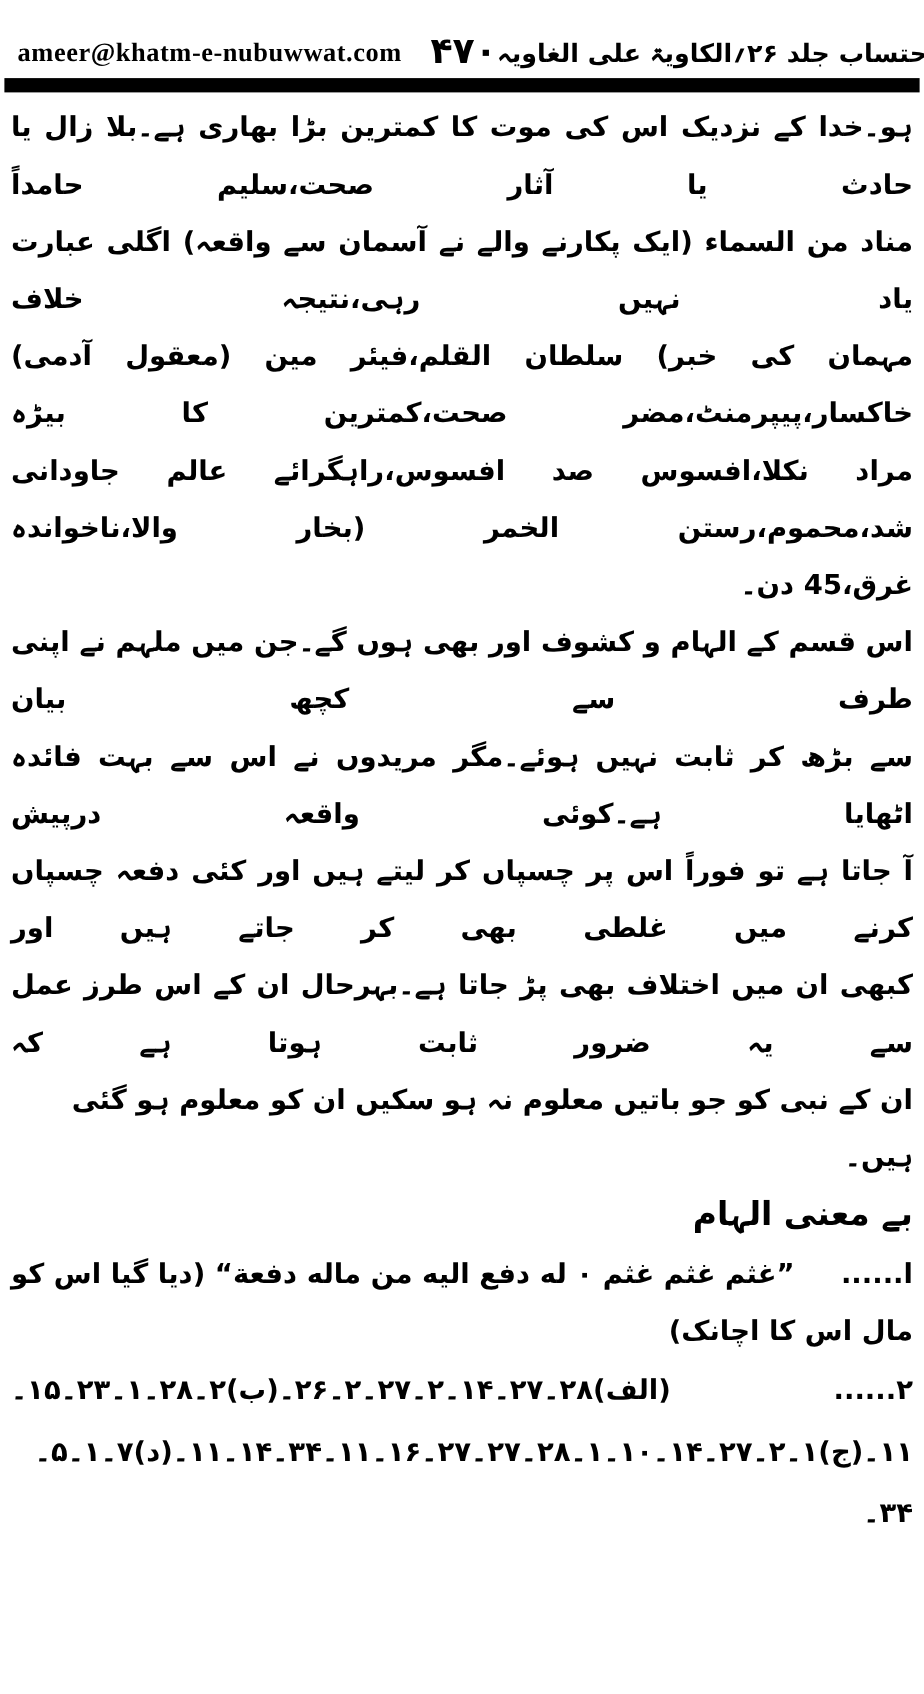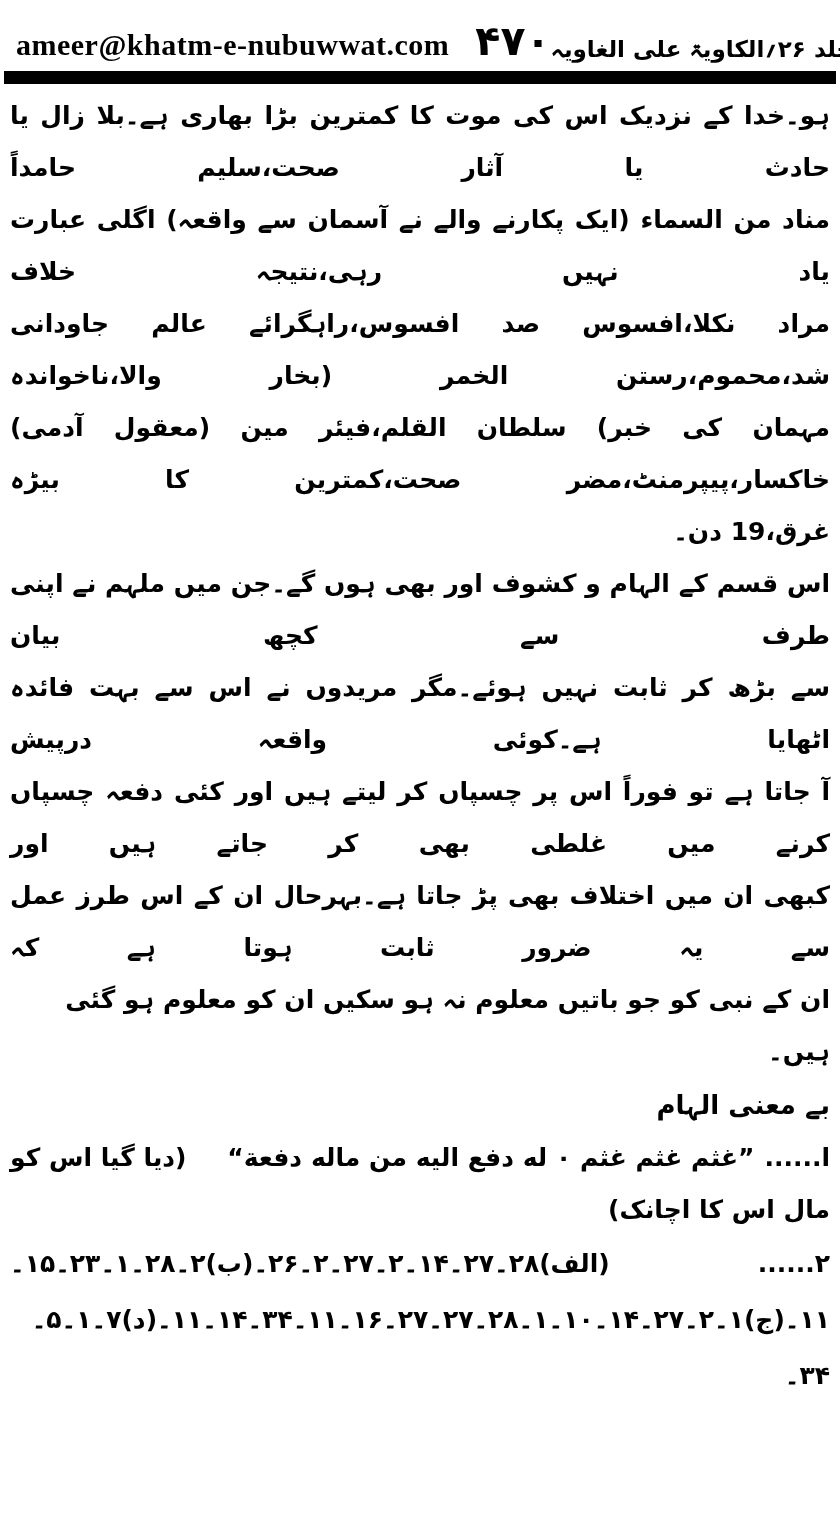--- a/index.html
+++ b/index.html
@@ -4,62 +4,62 @@
 <style>
   html,body { margin:0; padding:0; background:#e8e8e8; }
   .page {
     position:relative; width:840px; height:1540px; margin:0 auto;
     background:#ffffff; overflow:hidden; color:#000;
     font-family:"DejaVu Sans", sans-serif;
   }
   
   .hdr { display:flex; align-items:flex-end; padding:10px 16px 0 16px; height:52px; }
   .hdr-email {
-    font-family:"Liberation Serif", serif; font-weight:bold; font-size:30px;
+    font-family:"Liberation Serif", serif; font-weight:bold; font-size:24px;
     letter-spacing:0.5px; white-space:nowrap;
   }
   .hdr-num {
-    font-weight:bold; font-size:41px; margin-left:26px; direction:rtl; line-height:1;
+    font-weight:bold; font-size:33px; margin-left:26px; direction:rtl; line-height:1;
   }
   .hdr-title {
     margin-left:auto; direction:rtl; font-weight:bold; font-size:23px; white-space:nowrap;
   }
   .hdr-rule { height:13px; background:#000; margin:9px 4px 0 4px; }
 
   
   .bod {
     direction:rtl; padding:6px 10px 0 10px; font-weight:bold; font-size:25px;
   }
   .ln  { line-height:52px; text-align:right; }
   .j   { text-align:justify; text-align-last:justify; }
-  .sec-heading { font-size:26px; line-height:54px; text-align:right; }
+  .sec-heading { font-size:30px; line-height:54px; text-align:right; }
   .flexline { display:flex; justify-content:space-between; align-items:baseline; }
   .numline { line-height:56px; letter-spacing:1px; }
-  .quote-naskh { font-weight:bold;margin-left:32px; }
+  .quote-naskh { font-weight:bold; }
   .marker { white-space:nowrap; }
 </style>
 </head>
 <body>
 
 <div class="page">
 
   <div class="hdr">
     <span class="hdr-email">ameer@khatm-e-nubuwwat.com</span>
     <span class="hdr-num">۴۷۰</span>
     <span class="hdr-title">احتساب جلد ۲۶؍الکاویۃ علی الغاویہ</span>
   </div>
   <div class="hdr-rule"></div>
 
   <div class="bod">
 
     <div class="ln j">ہو۔خدا کے نزدیک اس کی موت کا کمترین بڑا بھاری ہے۔بلا زال یا حادث یا آثار صحت،سلیم حامداً</div>
     <div class="ln j">مناد من السماء (ایک پکارنے والے نے آسمان سے واقعہ) اگلی عبارت یاد نہیں رہی،نتیجہ خلاف</div>
+    <div class="ln j">مہمان کی خبر) سلطان القلم،فیئر مین (معقول آدمی) خاکسار،پیپرمنٹ،مضر صحت،کمترین کا بیڑہ</div>
     <div class="ln j">مراد نکلا،افسوس صد افسوس،راہگرائے عالم جاودانی شد،محموم،رستن الخمر (بخار والا،ناخواندہ</div>
-    <div class="ln j">مہمان کی خبر) سلطان القلم،فیئر مین (معقول آدمی) خاکسار،پیپرمنٹ،مضر صحت،کمترین کا بیڑہ</div>
-    <div class="ln">غرق،19 دن۔</div>
+    <div class="ln">غرق،45 دن۔</div>
 
     <div class="ln j">اس قسم کے الہام و کشوف اور بھی ہوں گے۔جن میں ملہم نے اپنی طرف سے کچھ بیان</div>
     <div class="ln j">سے بڑھ کر ثابت نہیں ہوئے۔مگر مریدوں نے اس سے بہت فائدہ اٹھایا ہے۔کوئی واقعہ درپیش</div>
     <div class="ln j">آ جاتا ہے تو فوراً اس پر چسپاں کر لیتے ہیں اور کئی دفعہ چسپاں کرنے میں غلطی بھی کر جاتے ہیں اور</div>
     <div class="ln j">کبھی ان میں اختلاف بھی پڑ جاتا ہے۔بہرحال ان کے اس طرز عمل سے یہ ضرور ثابت ہوتا ہے کہ</div>
     <div class="ln">ان کے نبی کو جو باتیں معلوم نہ ہو سکیں ان کو معلوم ہو گئی ہیں۔</div>
 
     <div class="ln sec-heading">بے معنی الہام</div>
 
     <div class="ln flexline">

